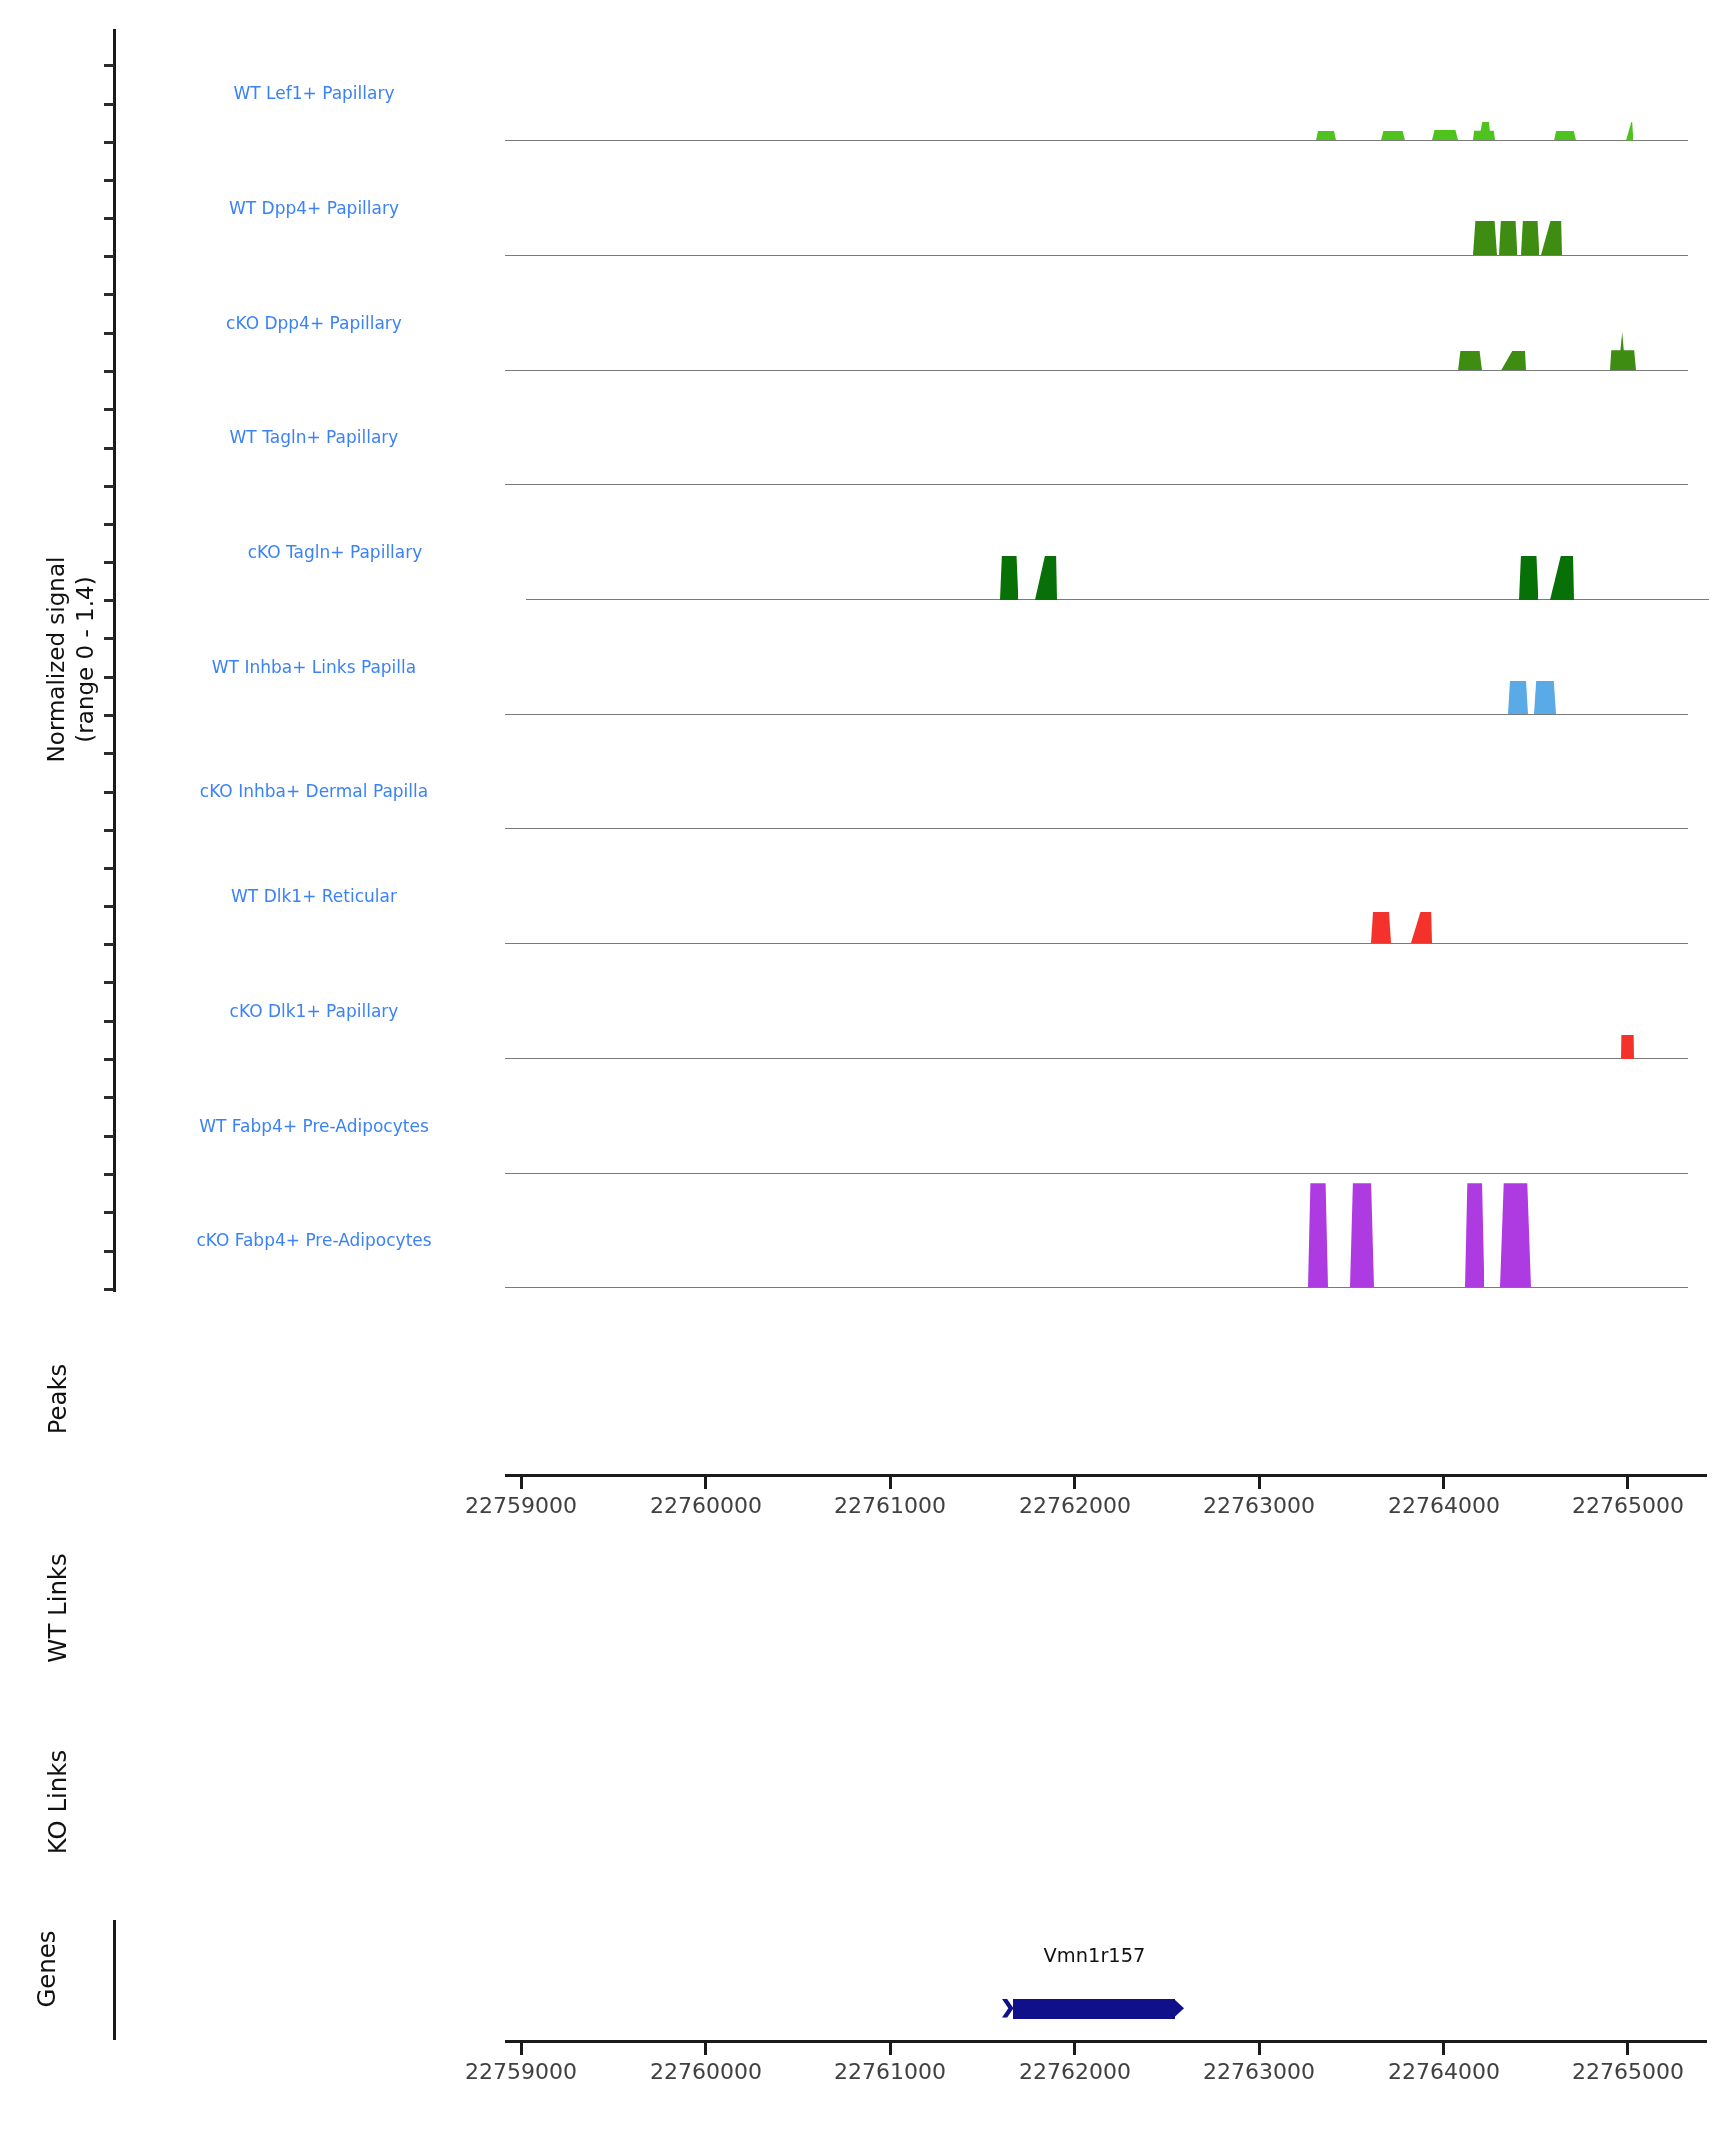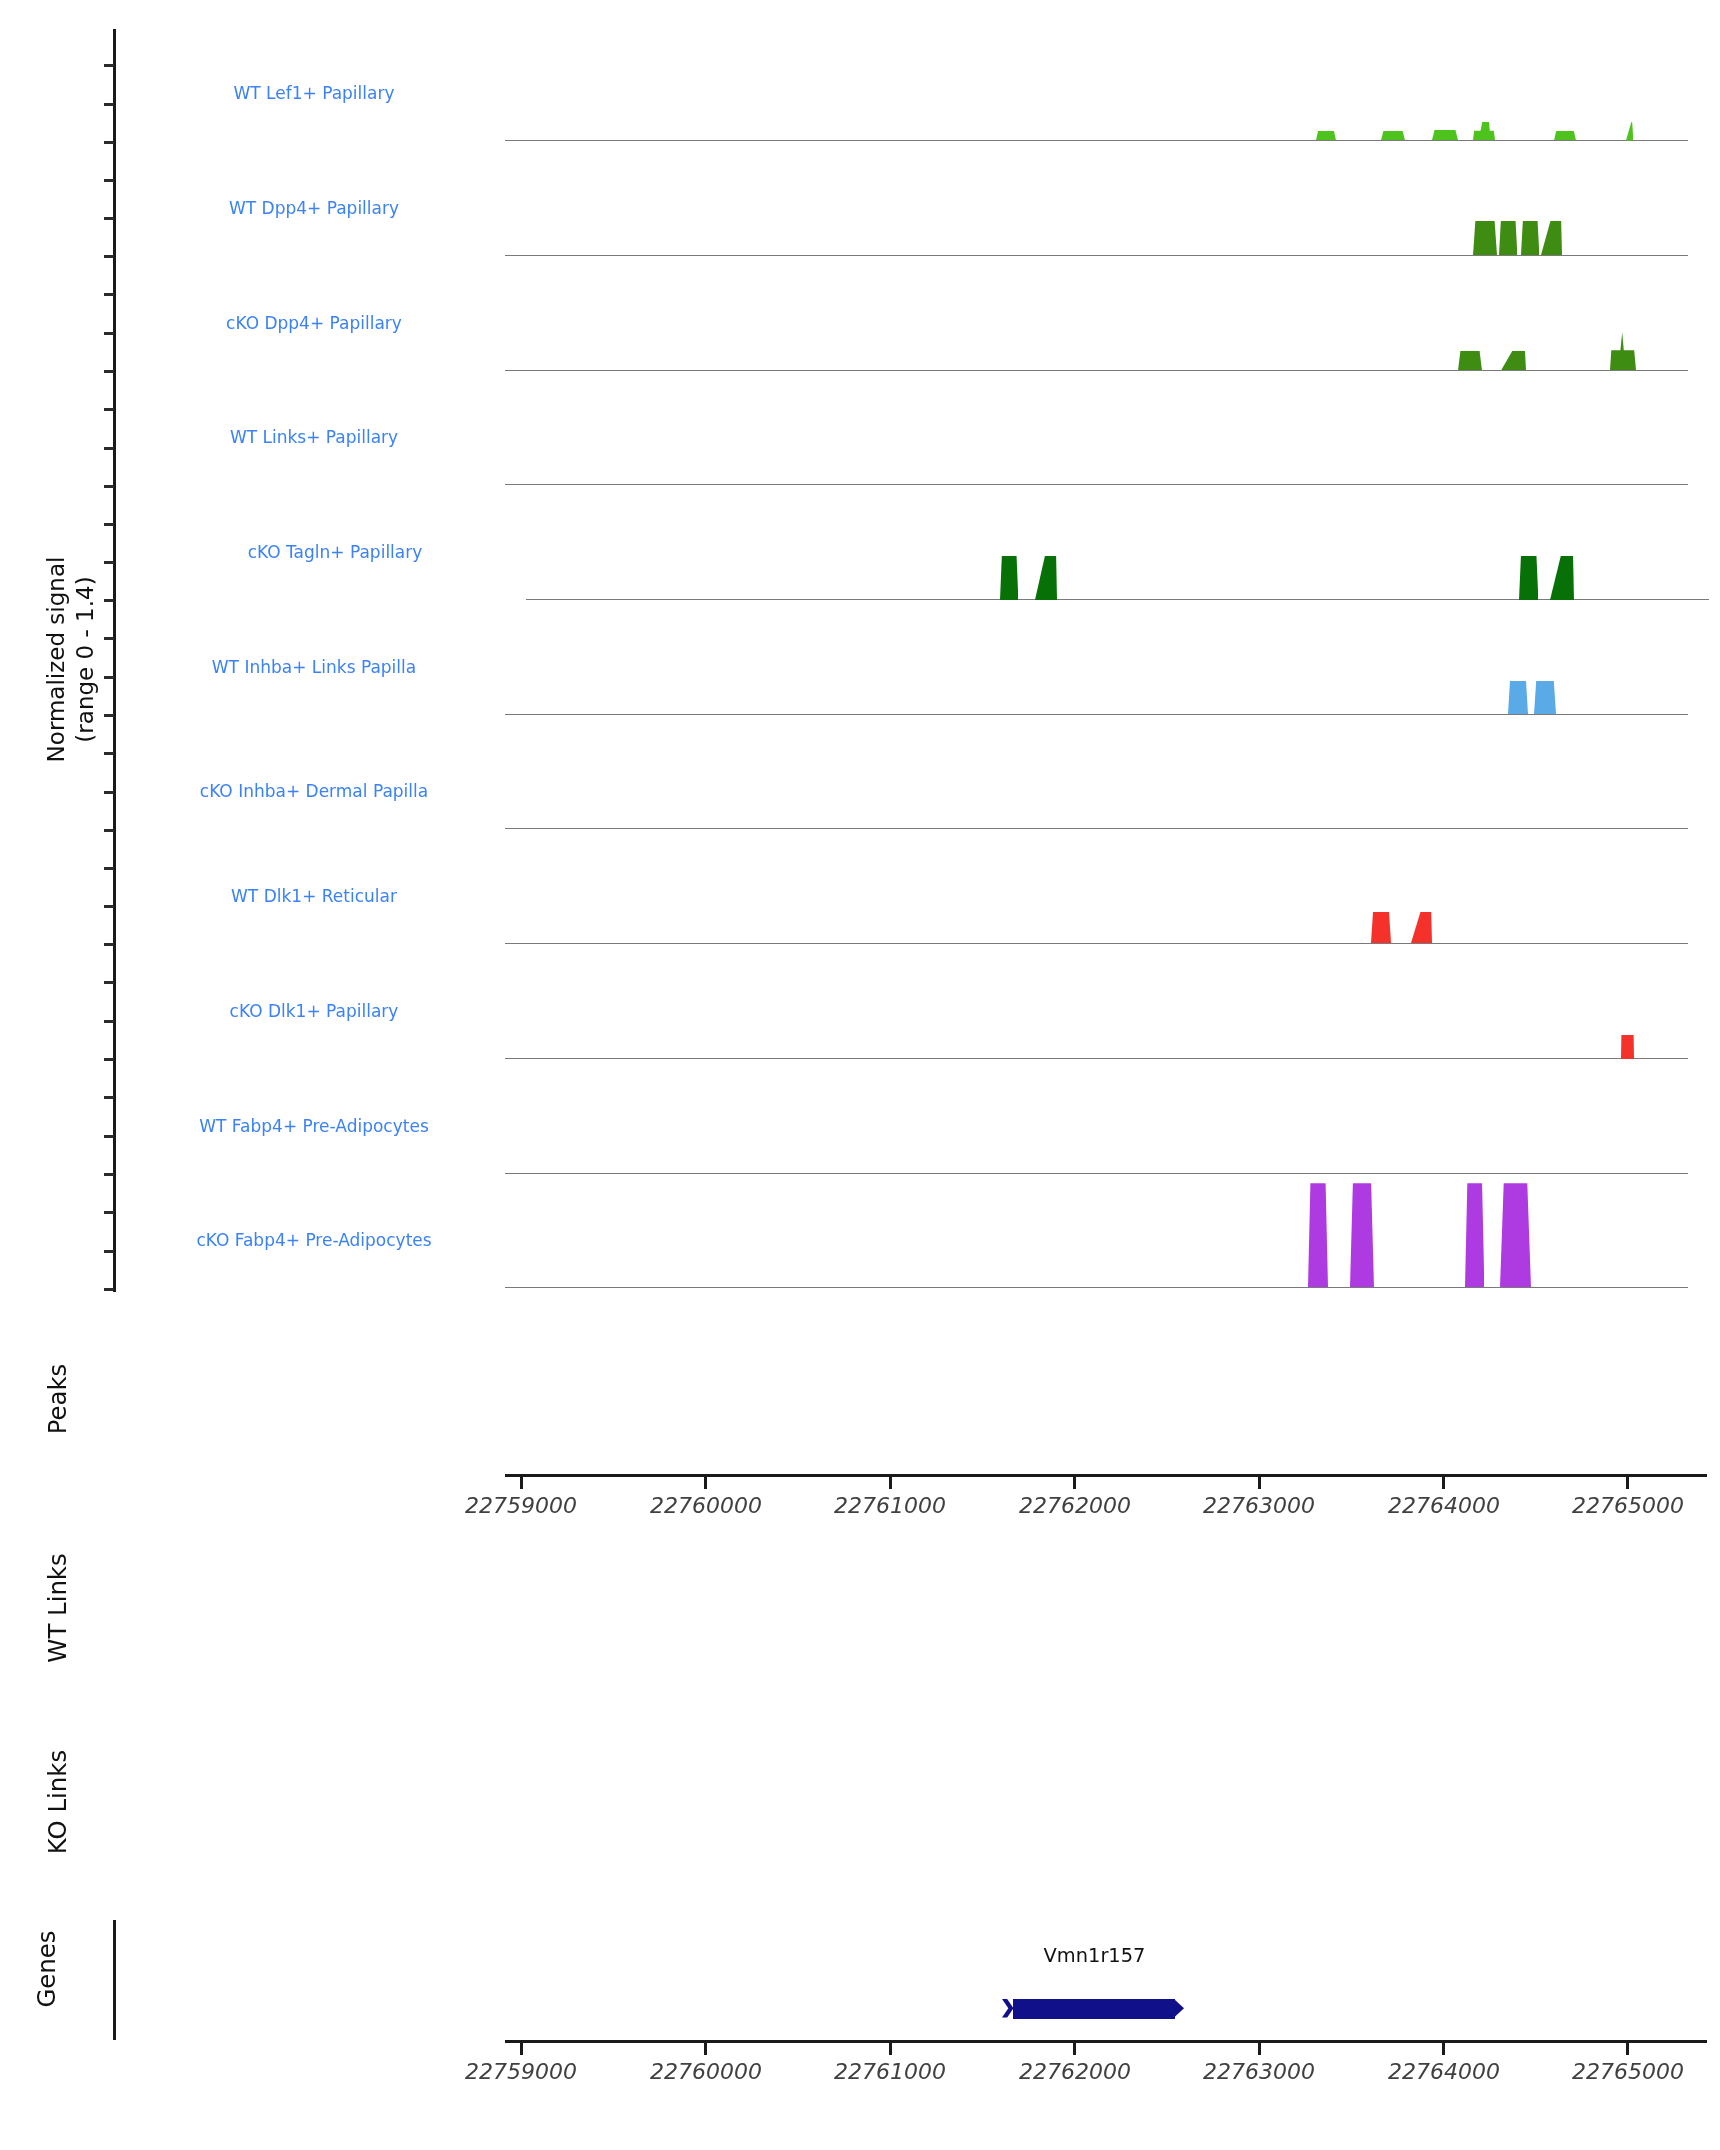--- a/index.html
+++ b/index.html
@@ -12,21 +12,21 @@
   .ytick{position:absolute;background:#2b2b2b;width:10px;height:2.9px;}
   .xtick{position:absolute;background:#1a1a1a;width:2.9px;height:11.5px;}
   .track-label{position:absolute;left:115px;width:398px;text-align:center;
     font-size:17px;color:#3b82f6;height:32px;line-height:32px;white-space:nowrap;}
   .peak{position:absolute;}
   .section-label{position:absolute;font-size:24.4px;color:#111;text-align:center;
     transform:rotate(-90deg);white-space:nowrap;}
   .yaxis-label{position:absolute;font-size:23px;color:#111;text-align:center;
     transform:rotate(-90deg);line-height:29px;white-space:nowrap;}
   .ticklabel{position:absolute;font-size:22px;color:#404040;text-align:center;
-    width:158px;white-space:nowrap;font-style:italic;}
+    width:158px;white-space:nowrap;}
   .axis-title{position:absolute;font-size:29px;color:#111;text-align:center;white-space:nowrap;}
   .gene-label{position:absolute;font-size:19.4px;color:#111;text-align:center;white-space:nowrap;}
 </style>
 </head>
 <body>
 
 <div class="fig">
 
   <div class="axisline-v" style="left:113px;top:29px;height:1263px;"></div>
   <div id="signal-yticks">
@@ -90,21 +90,21 @@
         <div class="peak" style="left: 1541px; top: 79px; width: 21px; height: 34px; background: rgb(62, 140, 18); clip-path: polygon(0% 100%, 45% 0%, 96% 0%, 100% 100%);"></div>
       </div>
       <div class="abs" style="left: 0px; top: 257px; width: 1721px; height: 115px;">
         <div class="track-label" style="top: 50px;">cKO Dpp4+ Papillary</div>
         <div class="hline" style="left: 505px; top: 113px; width: 1183px;"></div>
         <div class="peak" style="left: 1458px; top: 94px; width: 24px; height: 19.4px; background: rgb(62, 140, 18); clip-path: polygon(0% 100%, 10% 0%, 90% 0%, 100% 100%);"></div>
         <div class="peak" style="left: 1501px; top: 94px; width: 25px; height: 19.4px; background: rgb(62, 140, 18); clip-path: polygon(0% 100%, 45% 0%, 96% 0%, 100% 100%);"></div>
         <div class="peak" style="left: 1610px; top: 75px; width: 26px; height: 38px; background: rgb(62, 140, 18); clip-path: polygon(0% 100%, 5% 48%, 40% 48%, 47% 0%, 53% 48%, 93% 48%, 100% 100%);"></div>
       </div>
       <div class="abs" style="left: 0px; top: 371px; width: 1721px; height: 115px;">
-        <div class="track-label" style="top: 50px;">WT Links+ Papillary</div>
+        <div class="track-label" style="top: 50px;">WT Tagln+ Papillary</div>
         <div class="hline" style="left: 505px; top: 113px; width: 1183px;"></div>
       </div>
       <div class="abs" style="left: 0px; top: 486px; width: 1714px; height: 115px; margin-left: 21px;">
         <div class="track-label" style="top: 50px;">cKO Tagln+ Papillary</div>
         <div class="hline" style="left: 505px; top: 113px; width: 1183px;"></div>
         <div class="peak" style="left: 979px; top: 70px; width: 18.4px; height: 44px; background: rgb(7, 112, 7); clip-path: polygon(0% 100%, 10% 0%, 90% 0%, 100% 100%);"></div>
         <div class="peak" style="left: 1014px; top: 70px; width: 22px; height: 44px; background: rgb(7, 112, 7); clip-path: polygon(0% 100%, 45% 0%, 96% 0%, 100% 100%);"></div>
         <div class="peak" style="left: 1498px; top: 70px; width: 19.4px; height: 44px; background: rgb(7, 112, 7); clip-path: polygon(0% 100%, 10% 0%, 90% 0%, 100% 100%);"></div>
         <div class="peak" style="left: 1529px; top: 70px; width: 24px; height: 44px; background: rgb(7, 112, 7); clip-path: polygon(0% 100%, 45% 0%, 96% 0%, 100% 100%);"></div>
       </div>

